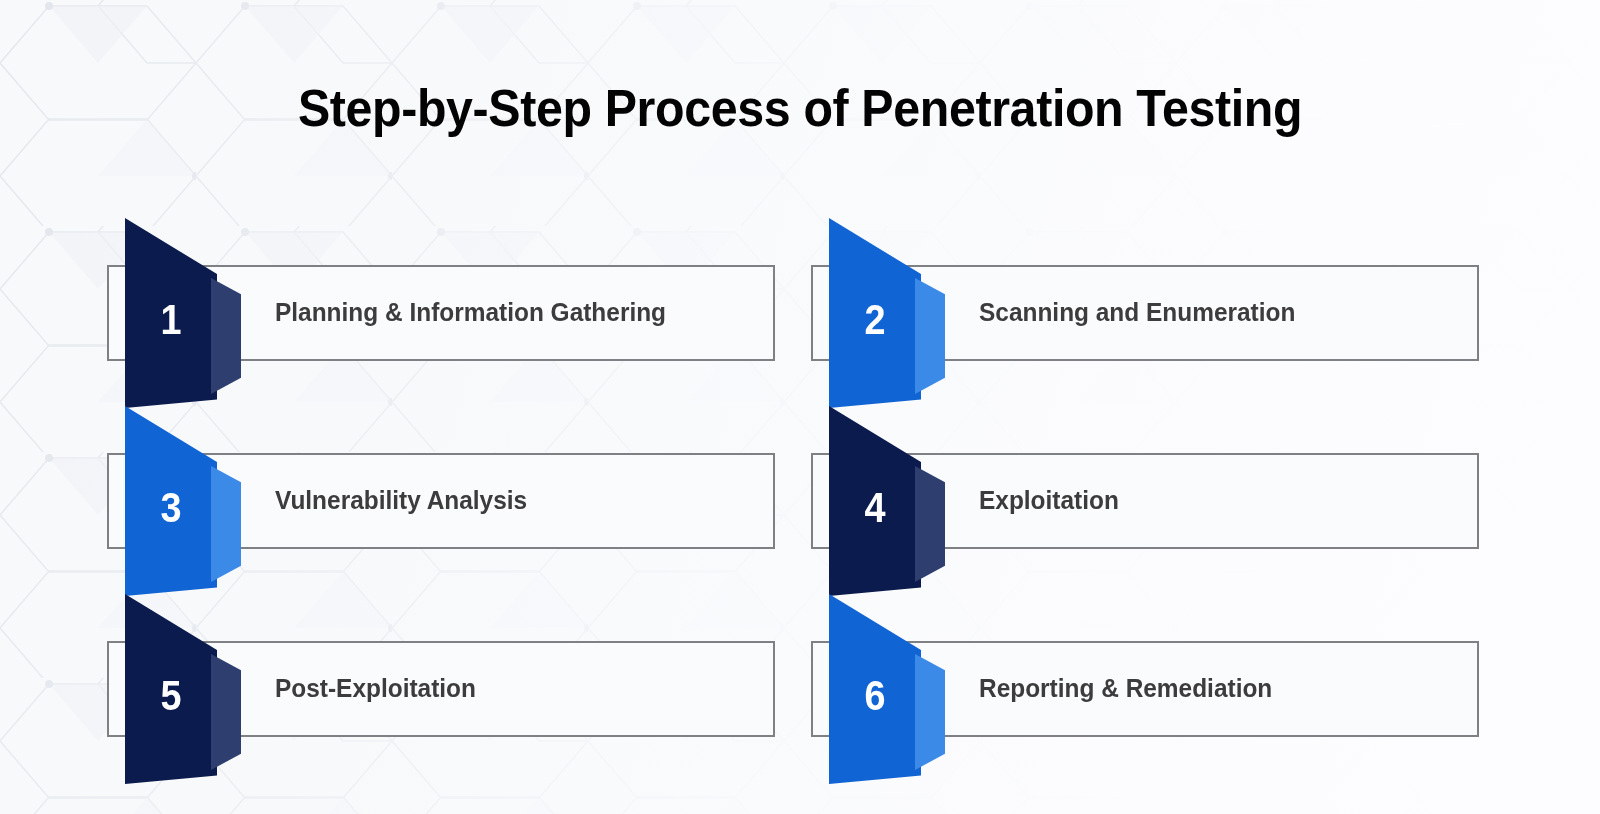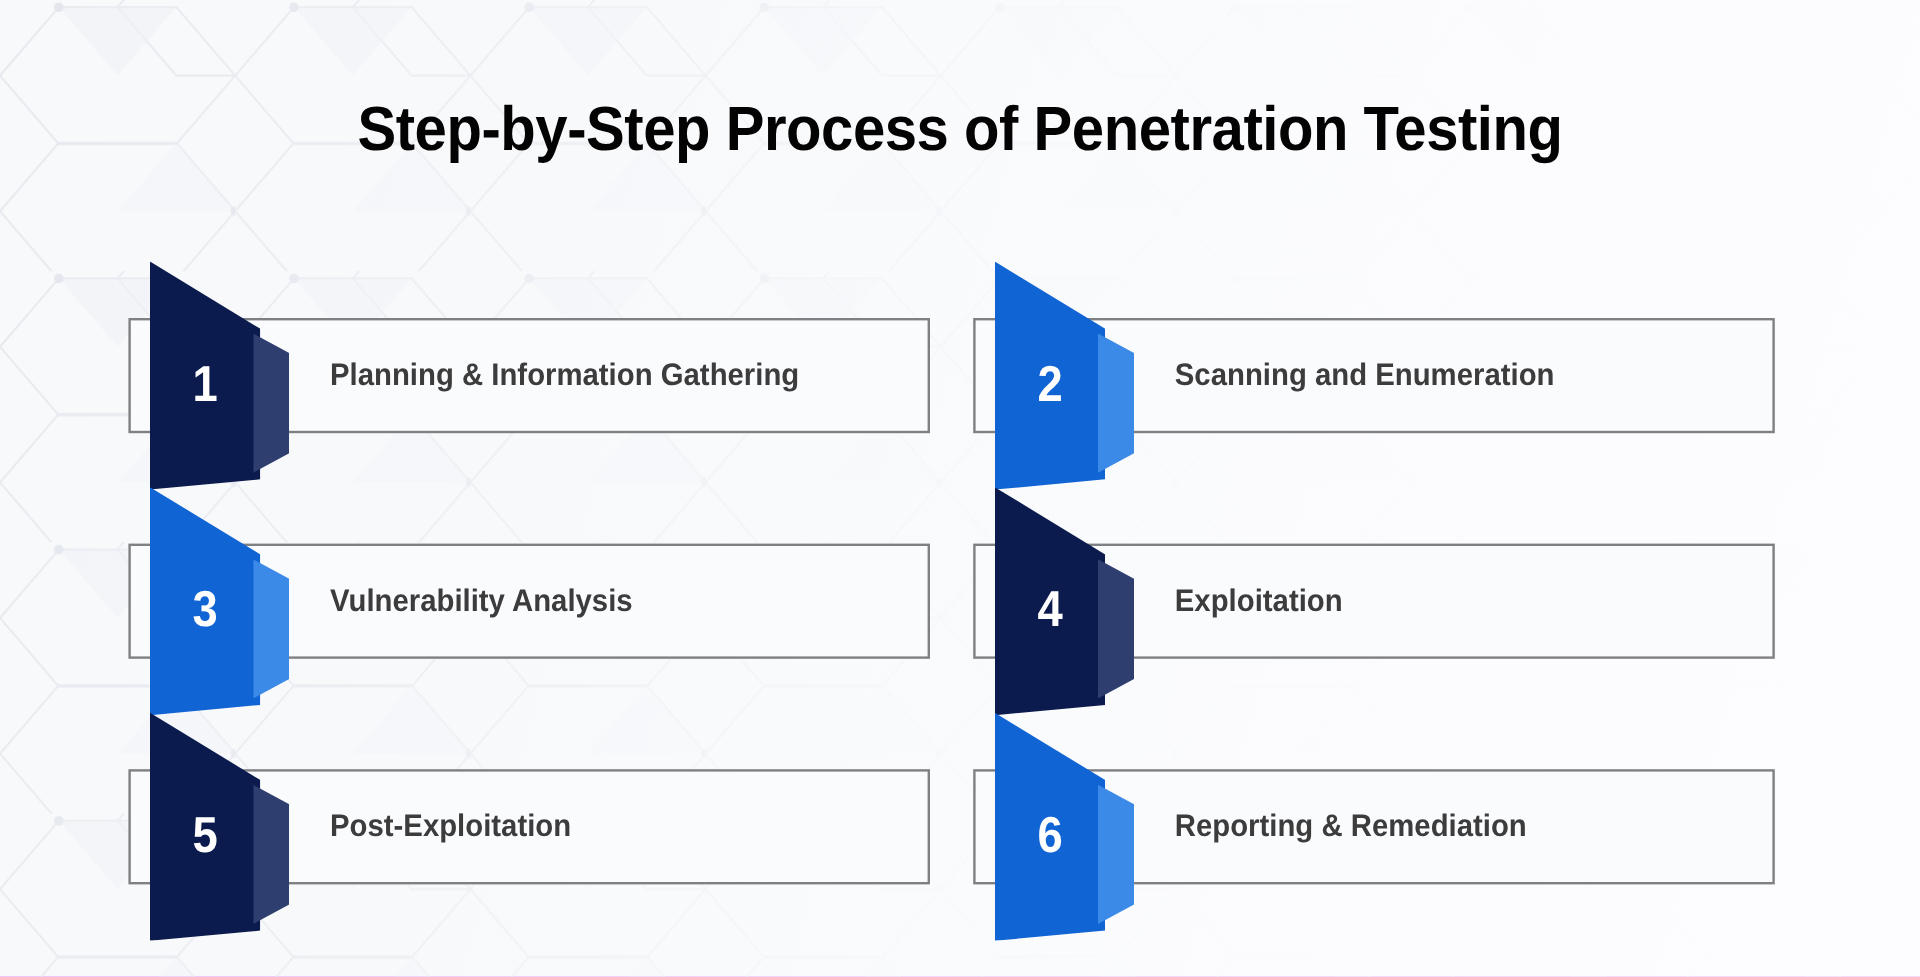--- a/index.html
+++ b/index.html
@@ -6,21 +6,21 @@
 
   html, body {
     width:1600px; height:814px;
     font-family:"Liberation Sans", sans-serif;
     overflow:hidden;
   }
 
   #stage {
     position:relative;
     width:1600px; height:814px;
-    background:#d946ef;
+    background:#ec4899;
     overflow:hidden;
   }
 
   
   #bg-pattern {
     position:absolute; inset:0;
     pointer-events:none;
     opacity:1;
   }
   #bg-fade {

